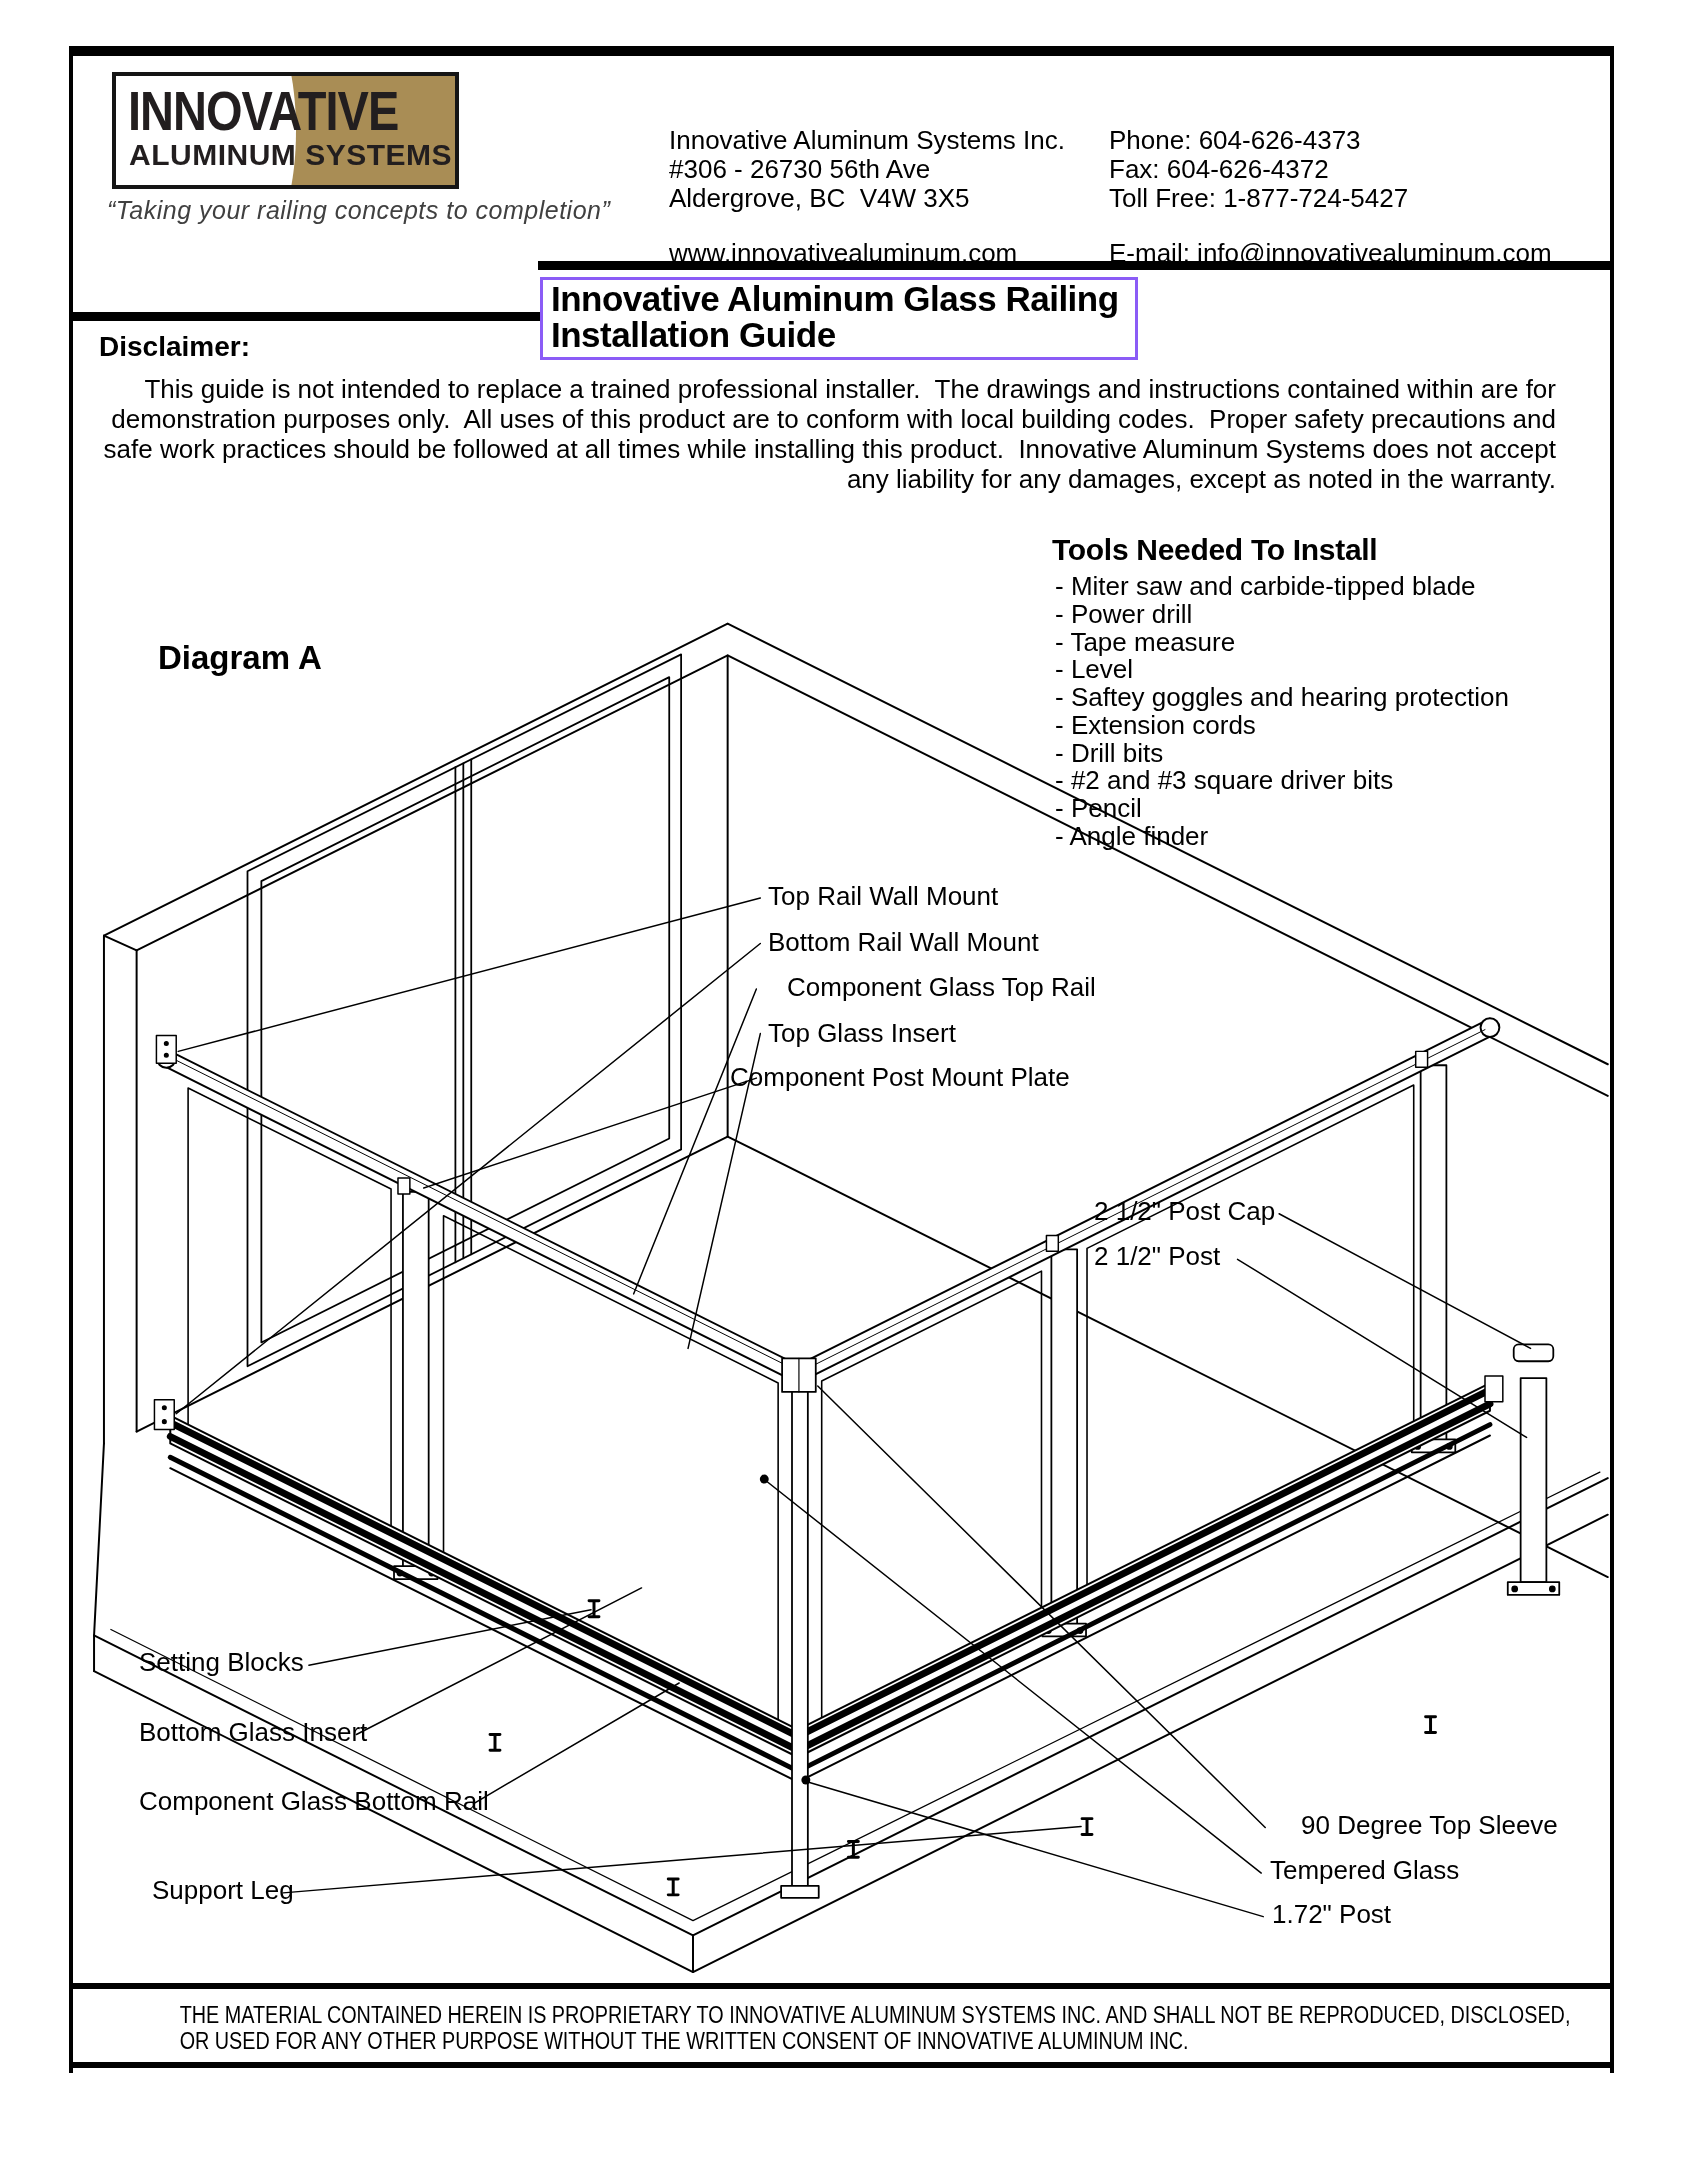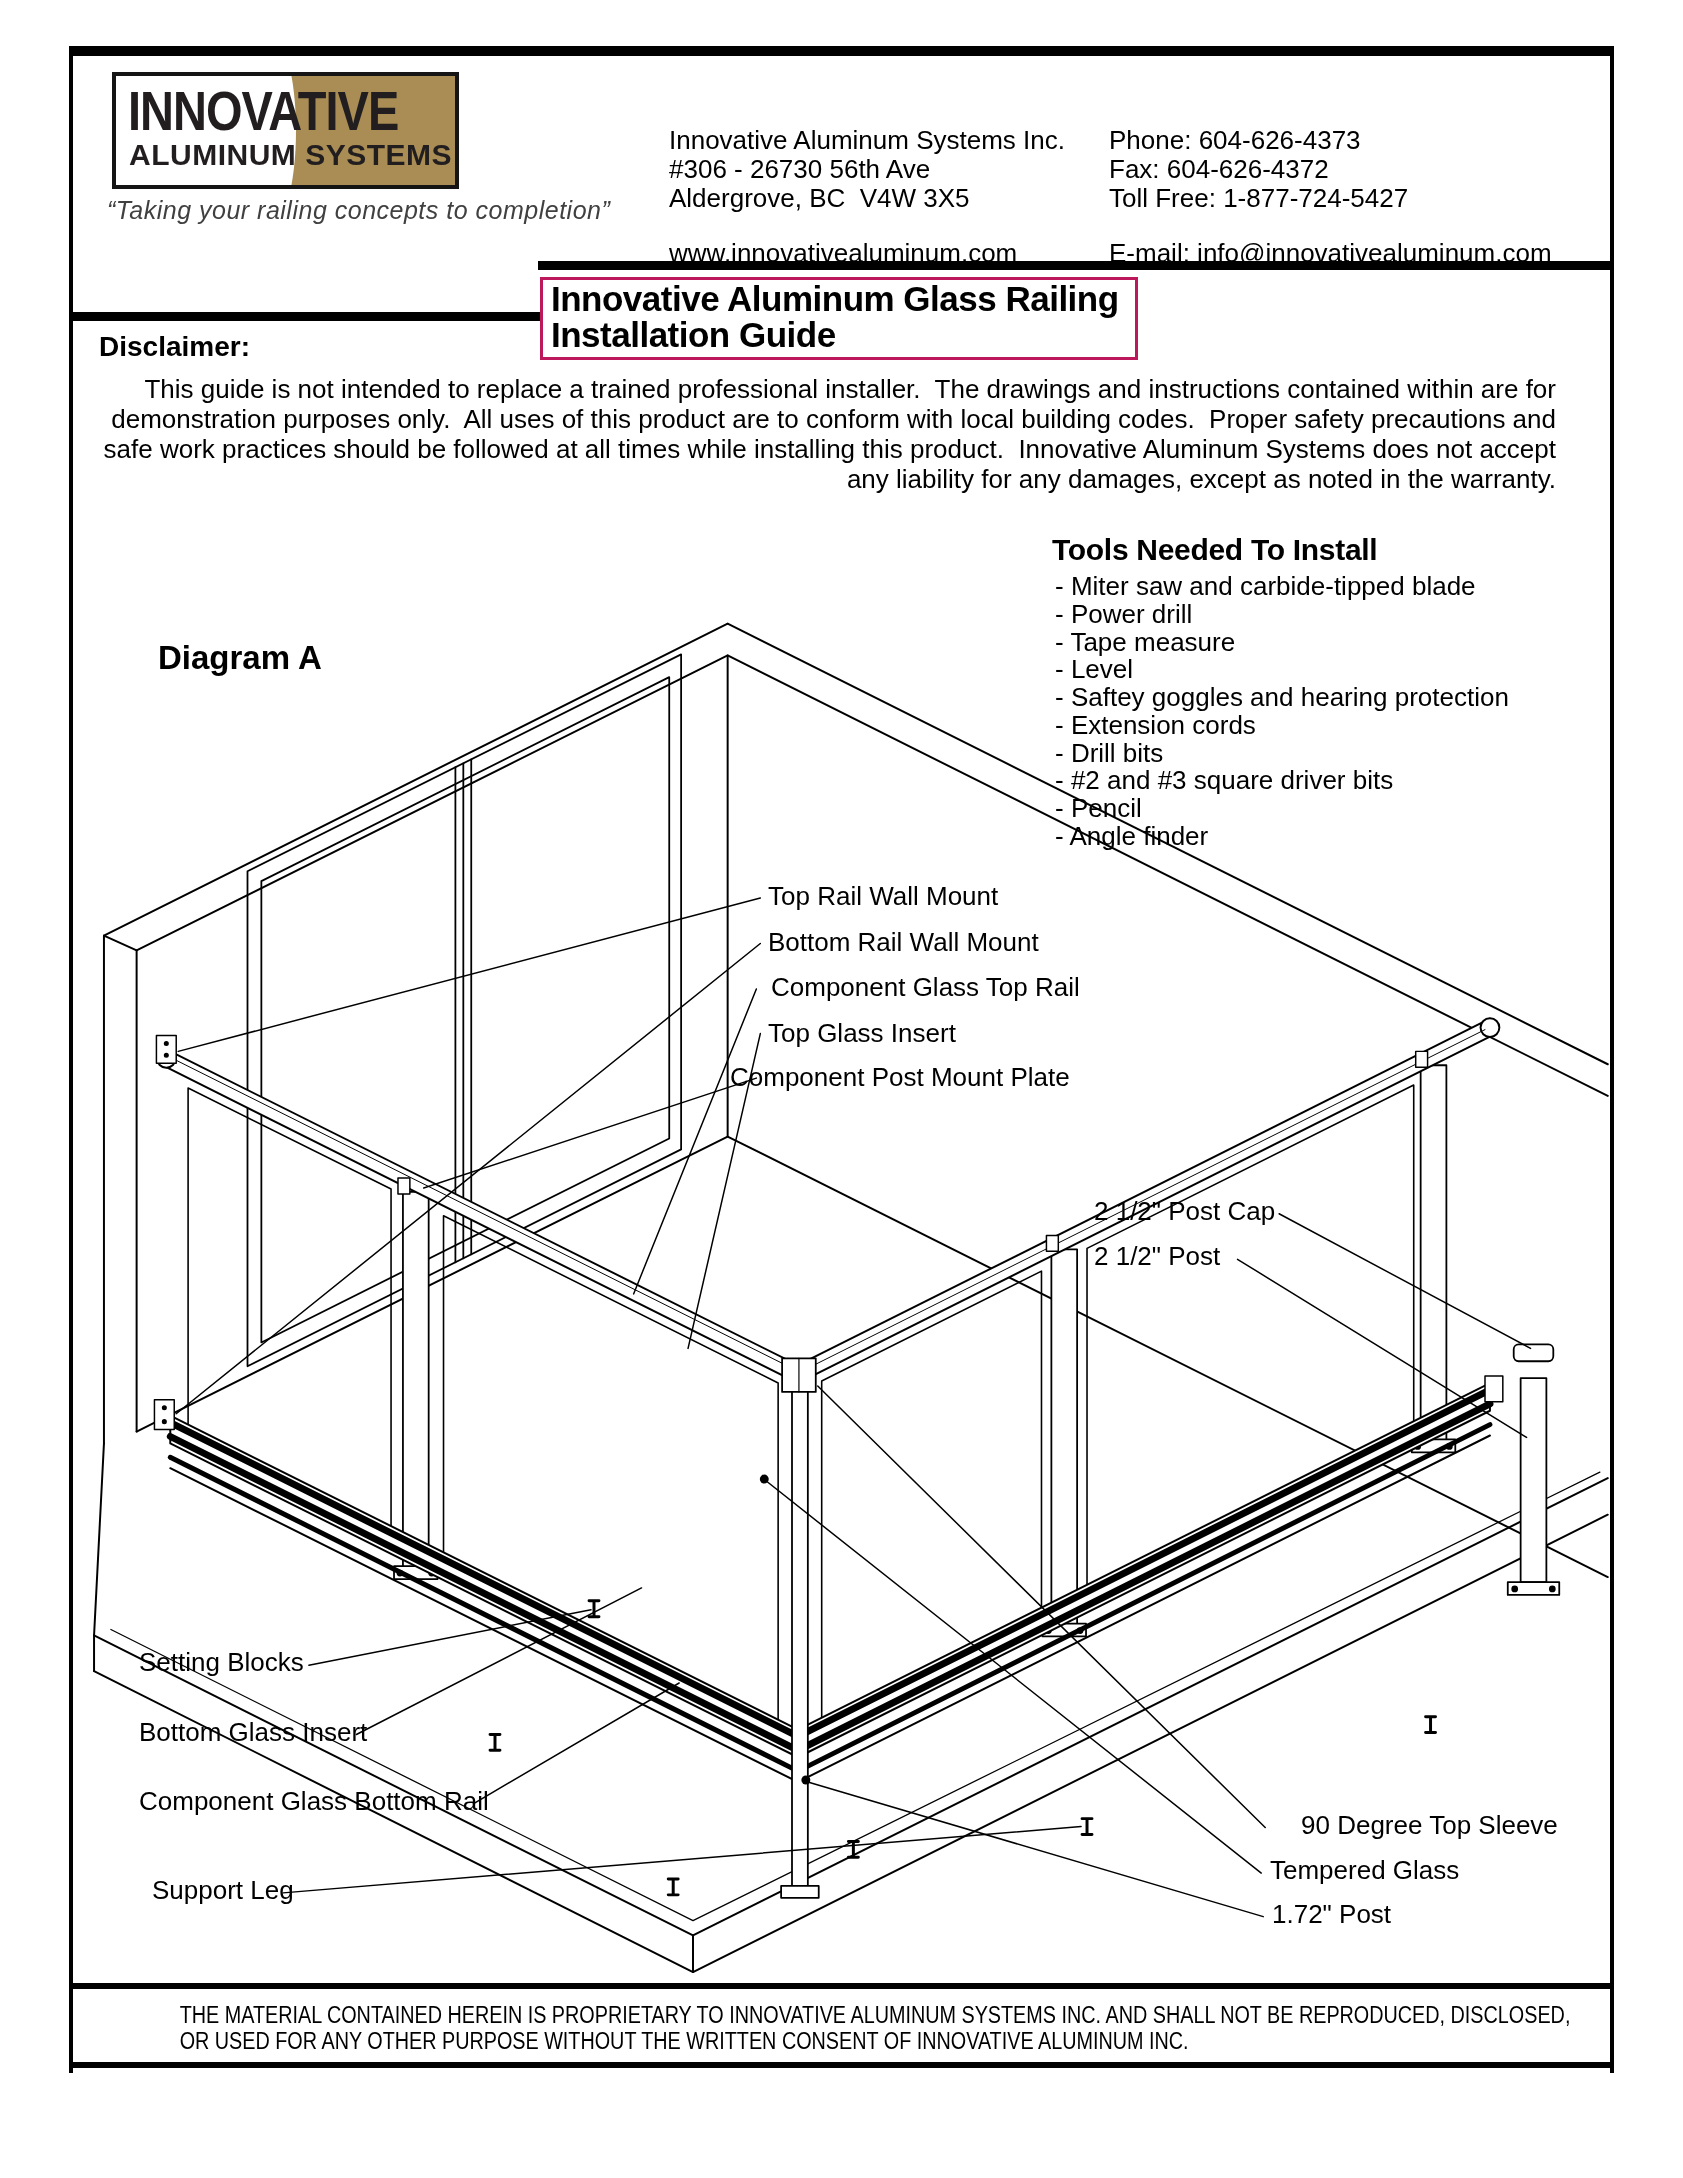--- a/index.html
+++ b/index.html
@@ -10,21 +10,21 @@
   
   #logo-box{left:112px;top:72px;width:339px;height:109px;border:4px solid #151515;background:#fff;overflow:hidden;}
   #logo-gold{position:absolute;left:44%;top:0;right:0;bottom:0;}
   #logo-gold-curve{position:absolute;left:-14%;top:-42%;width:30%;height:184%;background:#fff;border-radius:50%;}
   #logo-line1{position:absolute;left:12px;top:2px;width:317px;font-weight:800;font-size:47px;
               letter-spacing:-1px;transform:scaleY(1.18);transform-origin:top left;color:#221e1f;white-space:nowrap;}
   #logo-line2{position:absolute;left:13px;top:62px;font-weight:700;font-size:30px;letter-spacing:0.5px;color:#221e1f;white-space:nowrap;}
   #tagline{left:107px;top:196px;font-family:Liberation Sans, sans-serif;font-style:italic;font-size:25px;letter-spacing:0.5px;color:#404040;}
   .contact{font-size:26px;line-height:29px;white-space:pre;margin-top:45px;}
   
-  #title-box{left:540px;top:277px;width:576px;border:3px solid #be185d;background:#fff;padding:1px 8px 4px 8px;
+  #title-box{left:540px;top:277px;width:576px;border:3px solid #8b5cf6;background:#fff;padding:1px 8px 4px 8px;
              font-weight:800;font-size:35px;line-height:36px;letter-spacing:-0.5px;}
   #disclaimer-head{left:99px;top:331px;font-size:28px;font-weight:800;}
   #disclaimer-body{left:99px;top:374px;width:1457px;font-size:26px;line-height:30px;white-space:pre-wrap;text-align:right;}
   
   #tools-head{left:1052px;top:533px;font-size:30px;font-weight:800;letter-spacing:-0.3px;}
   .tool{position:absolute;left:1055px;font-size:26px;line-height:28px;white-space:nowrap;}
   #diagram-a-title{left:158px;top:639px;font-size:33px;font-weight:800;}
   
   .dlabel{position:absolute;font-size:26px;white-space:nowrap;}
   
@@ -228,21 +228,21 @@
         <path d="M1274 1892 L774 1496"></path>
         <path d="M1276 1936 L816 1800"></path>
       </g>
       <circle cx="772" cy="1494" r="4.5" fill="#000" stroke="none"></circle>
       <circle cx="814" cy="1798" r="4.5" fill="#000" stroke="none"></circle>
     </g>
   </svg>
 
   <div class="dlabel" style="left:768px;top:881px;">Top Rail Wall Mount</div>
   <div class="dlabel" style="left:768px;top:927px;">Bottom Rail Wall Mount</div>
-  <div class="dlabel" style="left:771px;top:972px;text-align:right;">Component Glass Top Rail</div>
+  <div class="dlabel" style="left:787px;top:972px;text-align:right;">Component Glass Top Rail</div>
   <div class="dlabel" style="left:768px;top:1018px;">Top Glass Insert</div>
   <div class="dlabel" style="left:730px;top:1062px;">Component Post Mount Plate</div>
   <div class="dlabel" style="left:1094px;top:1196px;">2 1/2" Post Cap</div>
   <div class="dlabel" style="left:1094px;top:1241px;">2 1/2" Post</div>
   <div class="dlabel" style="left:139px;top:1647px;">Setting Blocks</div>
   <div class="dlabel" style="left:139px;top:1717px;">Bottom Glass Insert</div>
   <div class="dlabel" style="left:139px;top:1786px;">Component Glass Bottom Rail</div>
   <div class="dlabel" style="left:152px;top:1875px;text-align:center;">Support Leg</div>
   <div class="dlabel" style="left:1301px;top:1810px;">90 Degree Top Sleeve</div>
   <div class="dlabel" style="left:1270px;top:1855px;">Tempered Glass</div>

